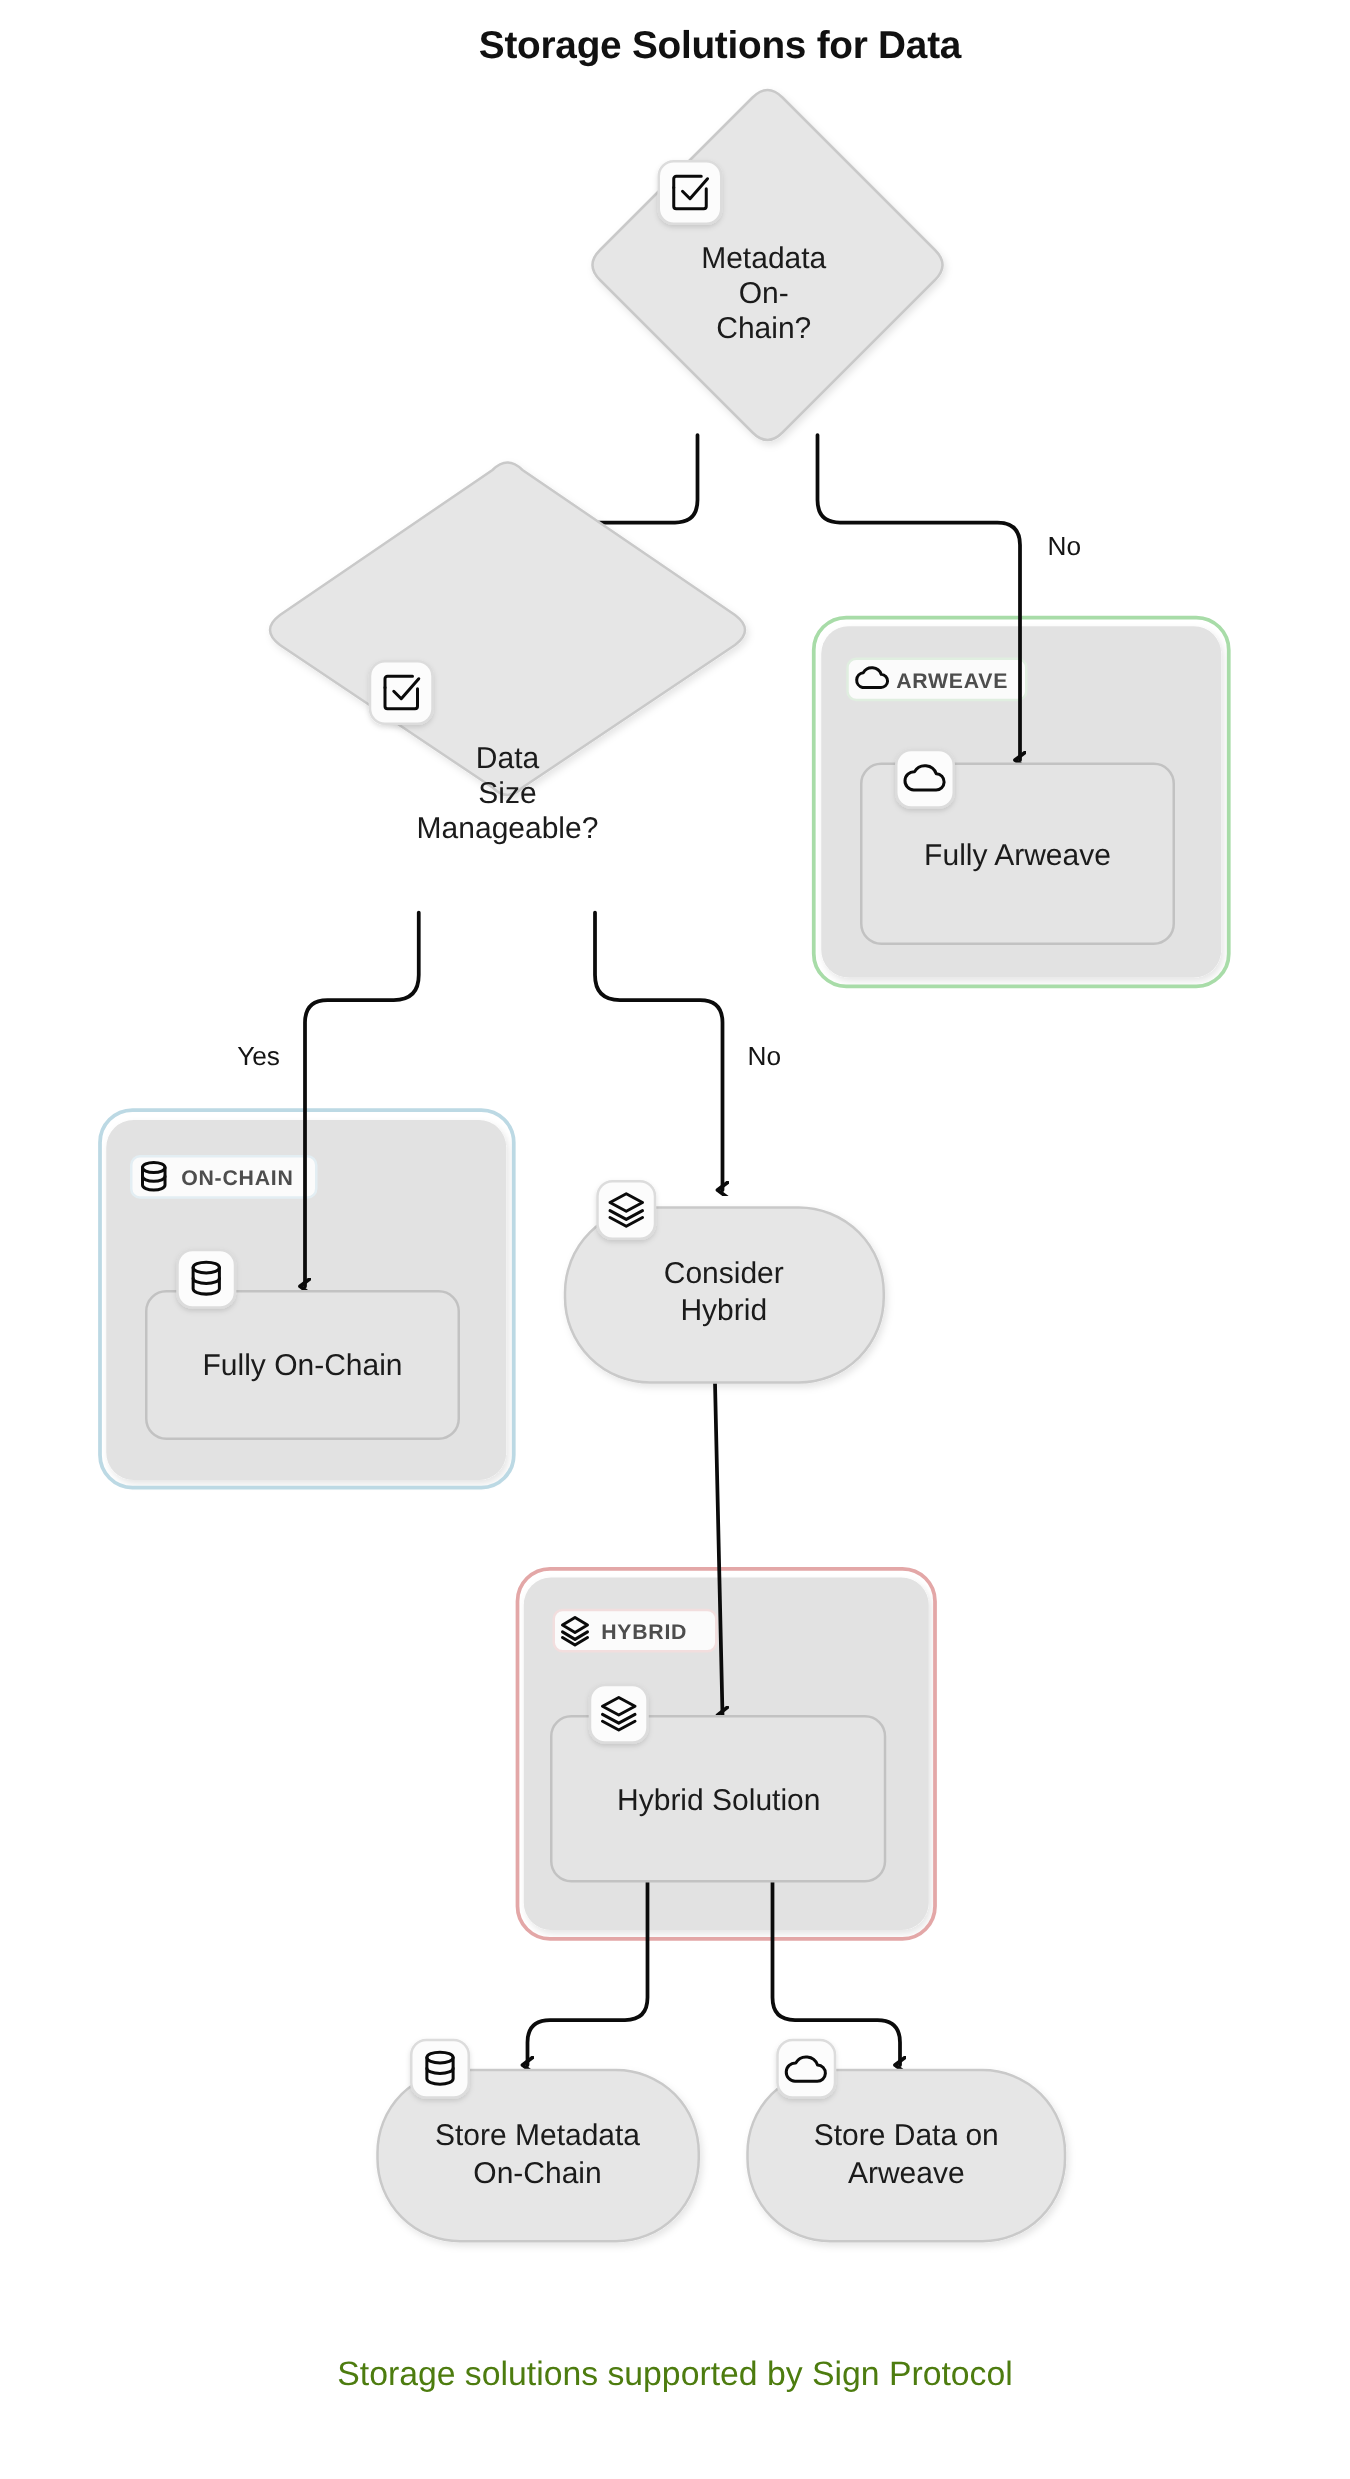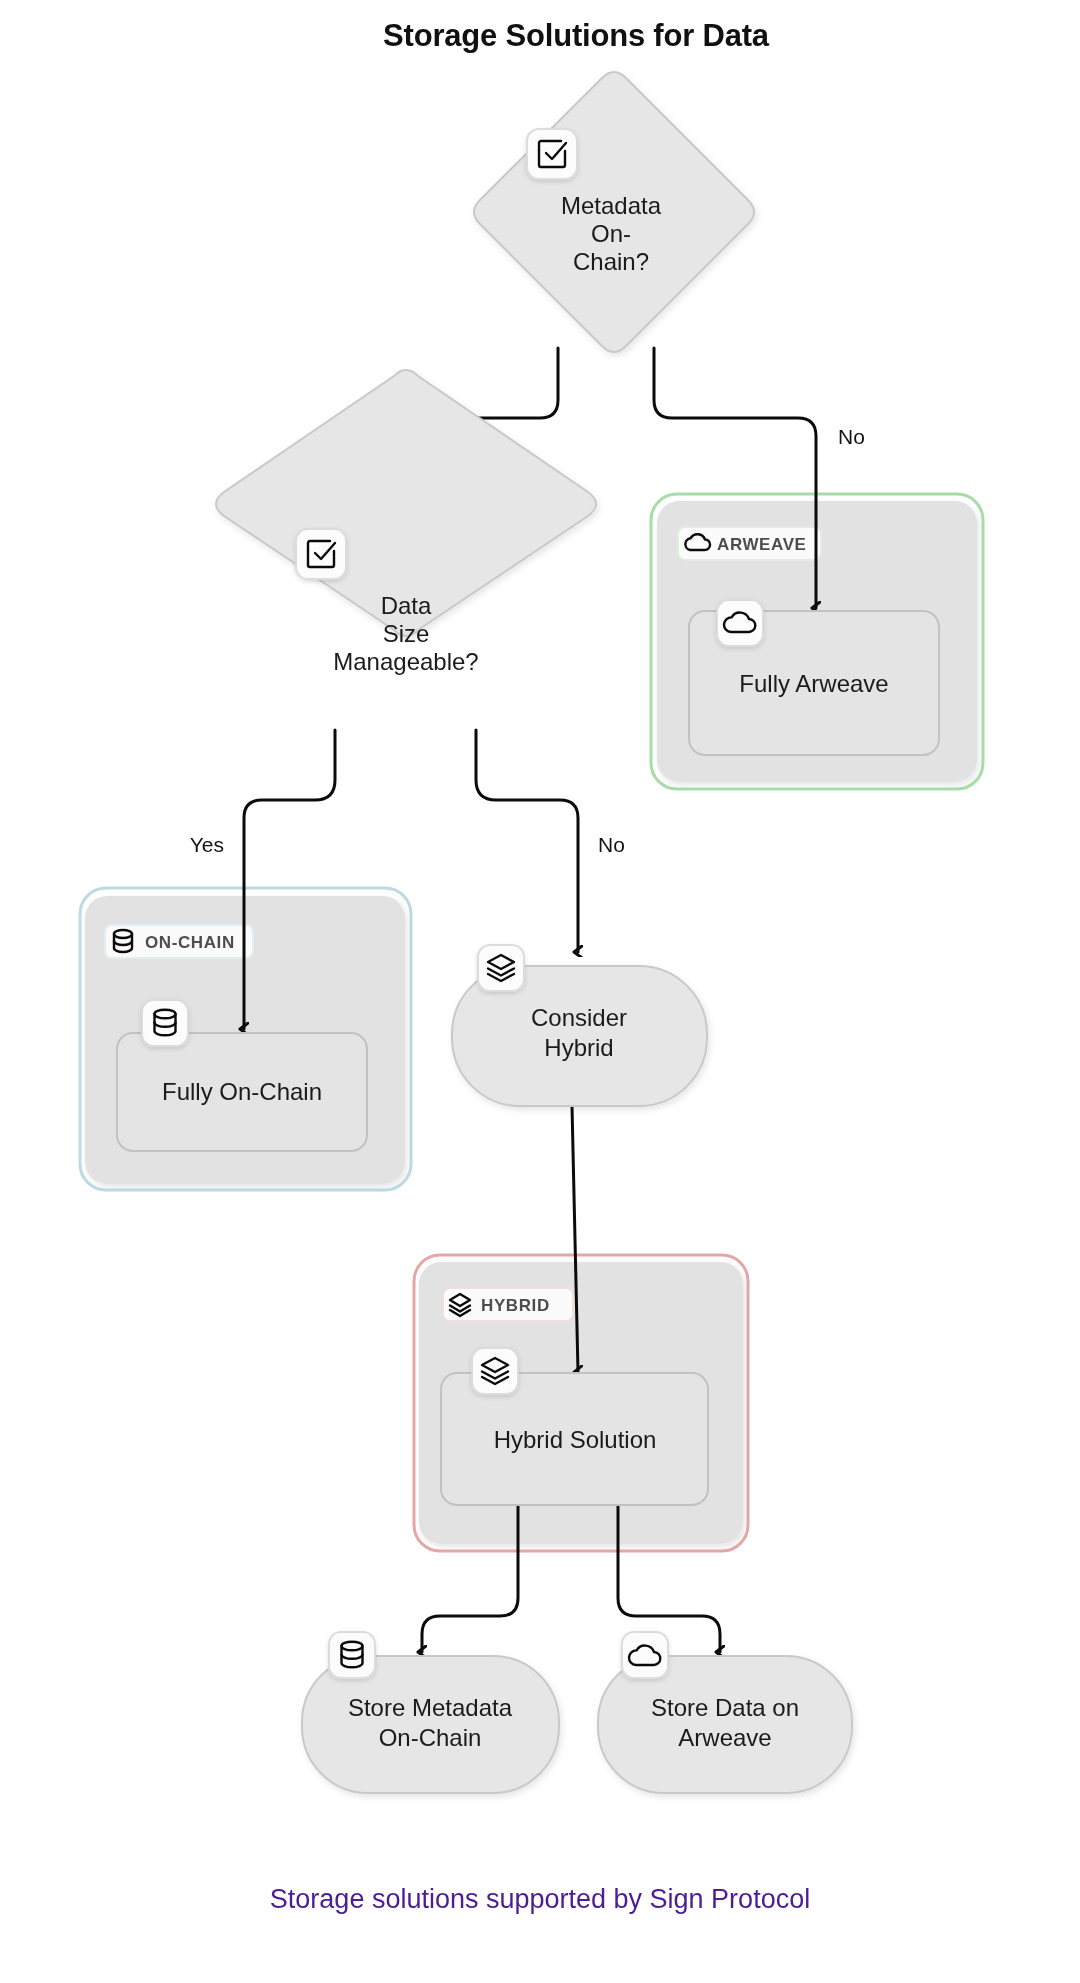--- a/index.html
+++ b/index.html
@@ -26,21 +26,21 @@
     letter-spacing: -0.2px;
     padding-left: 36px;
   }
   #footer-note {
     position: absolute;
     top: 1884px;
     left: 0;
     width: 1080px;
     text-align: center;
     font-size: 27px;
-    color: #4c1d95;
+    color: #4d7c0f;
   }
   #flow-canvas {
     position: absolute;
     top: 0;
     left: 0;
   }
   .node-label {
     font-family: "Liberation Sans", sans-serif;
     font-size: 24px;
     fill: #1b1b1b;

